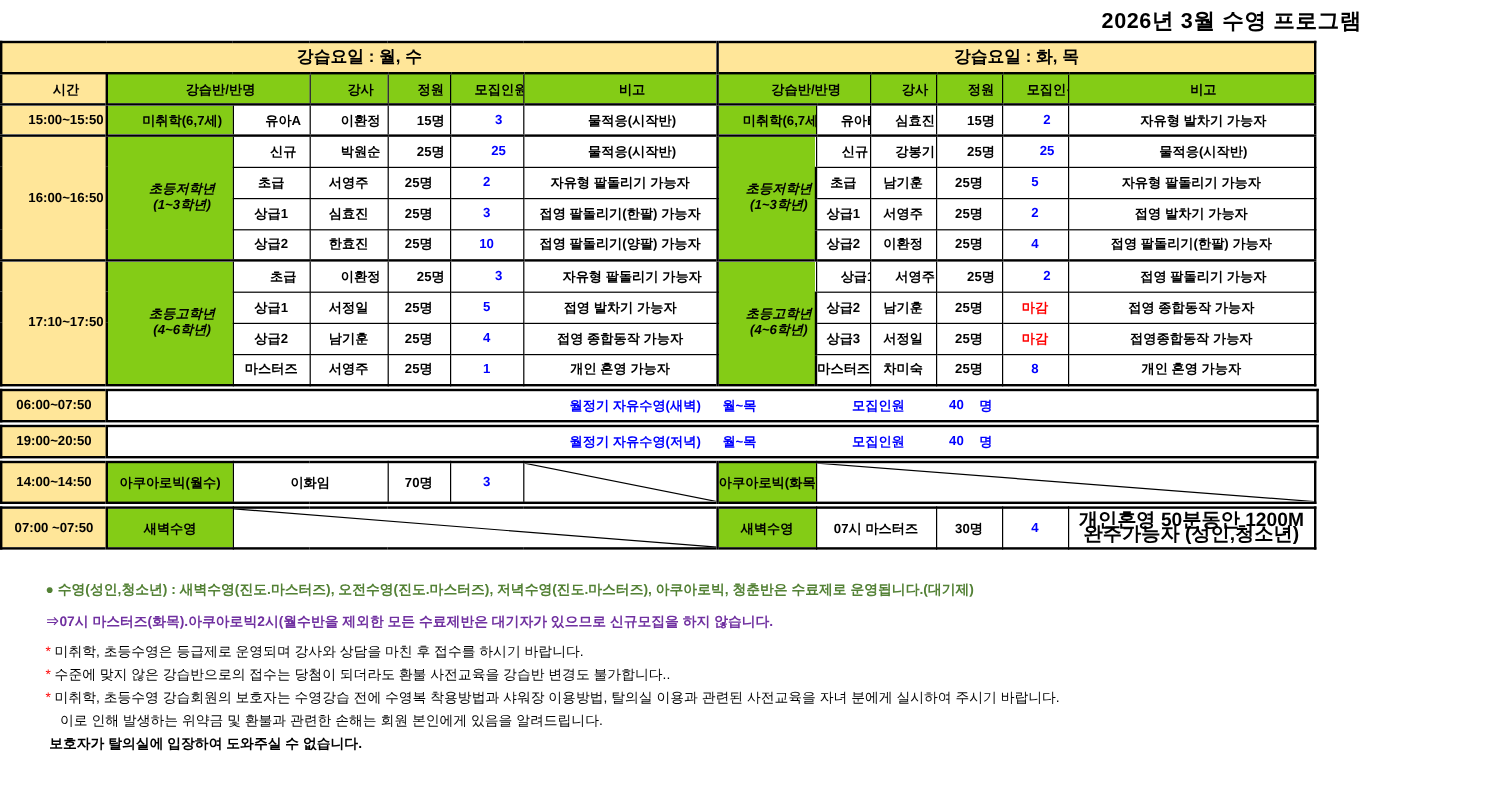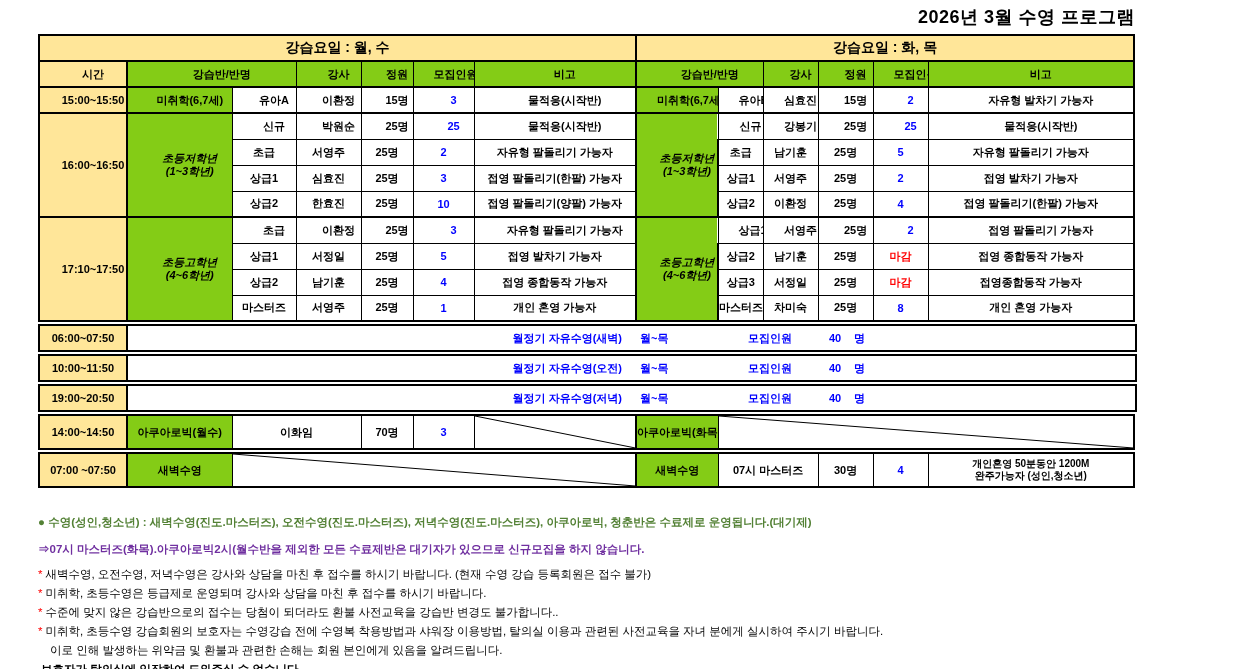--- a/index.html
+++ b/index.html
@@ -1,20 +1,20 @@
 <!DOCTYPE html>
 <html><head>
 <meta charset="utf-8">
 <style>
   html,body{margin:0;padding:0;background:#fff;}
   .page{position:relative;width:1239px;height:669px;background:#fff;
         font-family:"Liberation Sans",sans-serif;color:#000;overflow:hidden;}
   .title{margin:5px 0 5px 38px;width:1097px;text-align:right;
          font-size:18px;font-weight:bold;letter-spacing:0.5px;}
-  .wrap{margin-left:38px;width:1099px;}
+  .wrap{width:1099px;}
   table{border-collapse:collapse;table-layout:fixed;width:1097px;
         border:2px solid #000;}
   table + table{margin-top:2px;}
   td{border:1px solid #000;font-size:11px;font-weight:bold;text-align:center;
      vertical-align:middle;padding:0;overflow:hidden;white-space:nowrap;}
   tr{height:26px;}
   tr.h35{height:34px;}
   .y{background:#FFE699;}
   .p{background:#84cc16;}
   .b{color:#0000FF;}
@@ -27,21 +27,21 @@
   td.freecell{position:relative;}
   .freecell span{position:absolute;top:50%;transform:translateY(-50%);
                  color:#0000FF;font-weight:bold;font-size:11px;}
   .fl{left:0;width:494px;text-align:right;}
   .fd{left:512px;}
   .frl{left:620px;}
   .fc{left:694px;width:26px;text-align:center;}
   .fu{left:726px;}
   td.diagcell{position:relative;}
   .diag{position:absolute;left:0;top:0;width:100%;height:100%;display:block;}
-  .smallnote{font-size:10px;font-weight:bold;white-space:normal;line-height:12px;}
+  .smallnote{font-size:16px;font-weight:bold;white-space:normal;line-height:12px;}
   .smallnote span{display:block;}
   .notes{margin:26px 0 0 38px;font-size:11.5px;line-height:16px;}
   .n-green{color:#538135;font-weight:bold;margin-bottom:11px;}
   .n-purple{color:#7030A0;font-weight:bold;margin-bottom:9px;}
   .note-item{margin-top:3px;color:#000;}
   .star{color:#FF0000;margin-right:3px;}
   .ind{padding-left:9px;}
   .bold-line{font-weight:bold;}
 </style>
 </head>
@@ -234,38 +234,20 @@
           <span class="fl">월정기 자유수영(새벽)</span>
           <span class="fd">월~목</span>
           <span class="frl">모집인원</span>
           <span class="fc">40</span>
           <span class="fu">명</span>
         </td>
       </tr>
     </tbody>
       </table>
 
-    <table>
-      <colgroup>
-          <col style="width:88px">
-          <col style="width:1009px">
-        </colgroup>
-      <tbody>
-          <tr>
-        <td class="y tc">10:00~11:50</td>
-        <td class="freecell">
-          <span class="fl">월정기 자유수영(오전)</span>
-          <span class="fd">월~목</span>
-          <span class="frl">모집인원</span>
-          <span class="fc">40</span>
-          <span class="fu">명</span>
-        </td>
-      </tr>
-    </tbody>
-      </table>
 
     <table>
       <colgroup>
           <col style="width:88px">
           <col style="width:1009px">
         </colgroup>
       <tbody>
           <tr>
         <td class="y tc">19:00~20:50</td>
         <td class="freecell">
@@ -353,23 +335,20 @@
       </tr>
     </tbody>
       </table>
 
   </div>
 
   <div class="notes">
     <div class="n-green">● 수영(성인,청소년) : 새벽수영(진도.마스터즈), 오전수영(진도.마스터즈), 저녁수영(진도.마스터즈), 아쿠아로빅, 청춘반은 수료제로 운영됩니다.(대기제)</div>
     <div class="n-purple">⇒07시 마스터즈(화목).아쿠아로빅2시(월수반을 제외한 모든 수료제반은 대기자가 있으므로 신규모집을 하지 않습니다.</div>
     <div class="note-item">
-      <span class="star">*</span><span>새벽수영, 오전수영, 저녁수영은 강사와 상담을 마친 후  접수를 하시기 바랍니다. (현재 수영 강습 등록회원은 접수 불가)</span>
-    </div>
-    <div class="note-item">
       <span class="star">*</span><span>미취학, 초등수영은 등급제로 운영되며 강사와 상담을 마친 후 접수를 하시기 바랍니다.</span>
     </div>
     <div class="note-item">
       <span class="star">*</span><span>수준에 맞지 않은 강습반으로의 접수는 당첨이 되더라도 환불 사전교육을 강습반 변경도 불가합니다..</span>
     </div>
     <div class="note-item">
       <span class="star">*</span><span>미취학, 초등수영 강습회원의 보호자는 수영강습 전에 수영복 착용방법과 샤워장 이용방법, 탈의실 이용과 관련된 사전교육을 자녀 분에게 실시하여 주시기 바랍니다.</span>
     </div>
     <div class="note-item ind">
       <span class="star"></span><span>이로 인해 발생하는 위약금 및 환불과 관련한 손해는 회원 본인에게 있음을 알려드립니다.</span>

